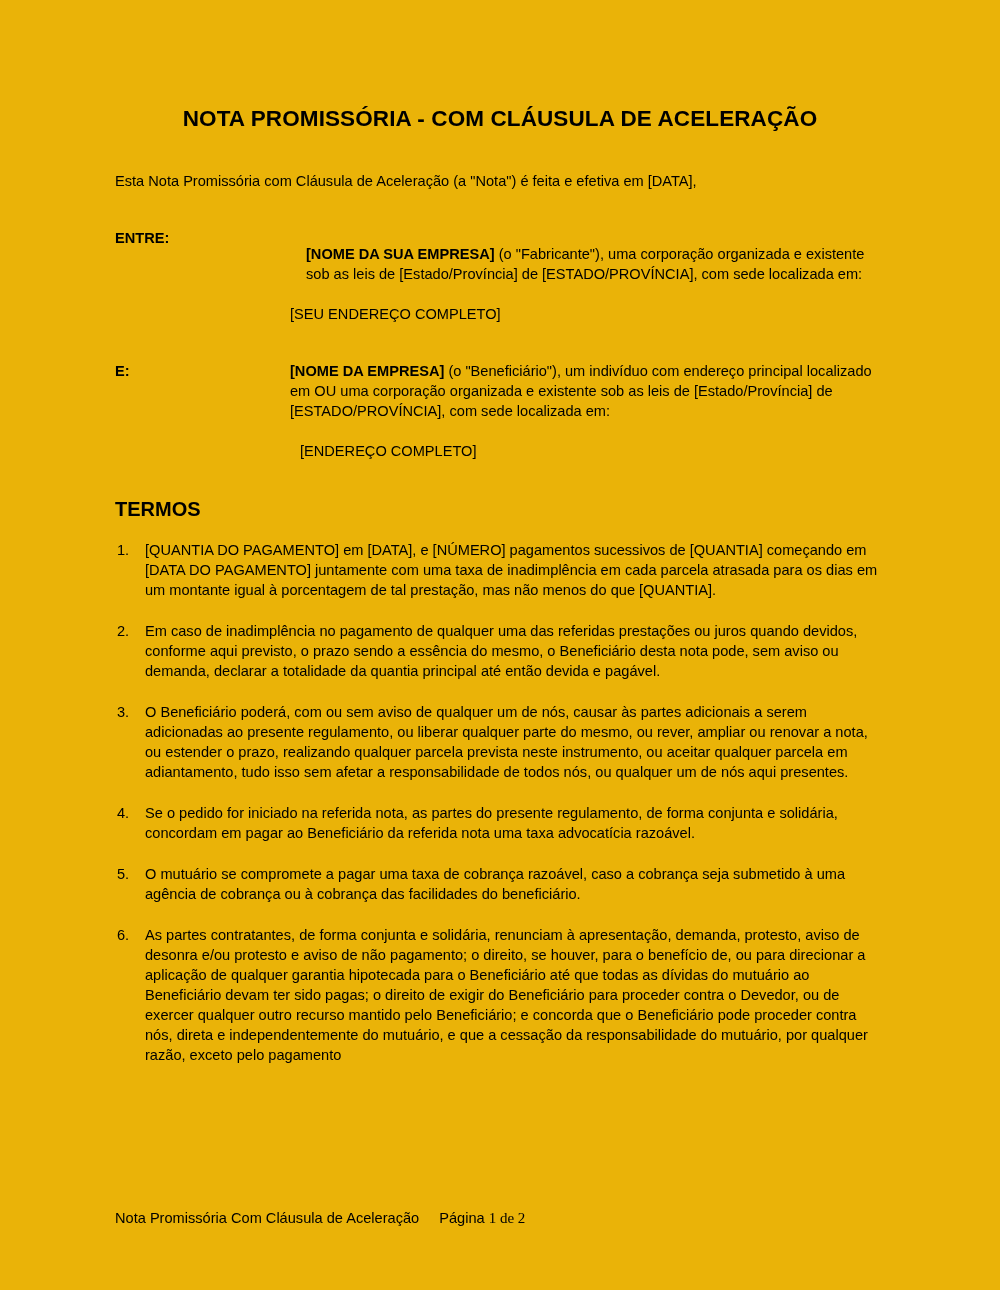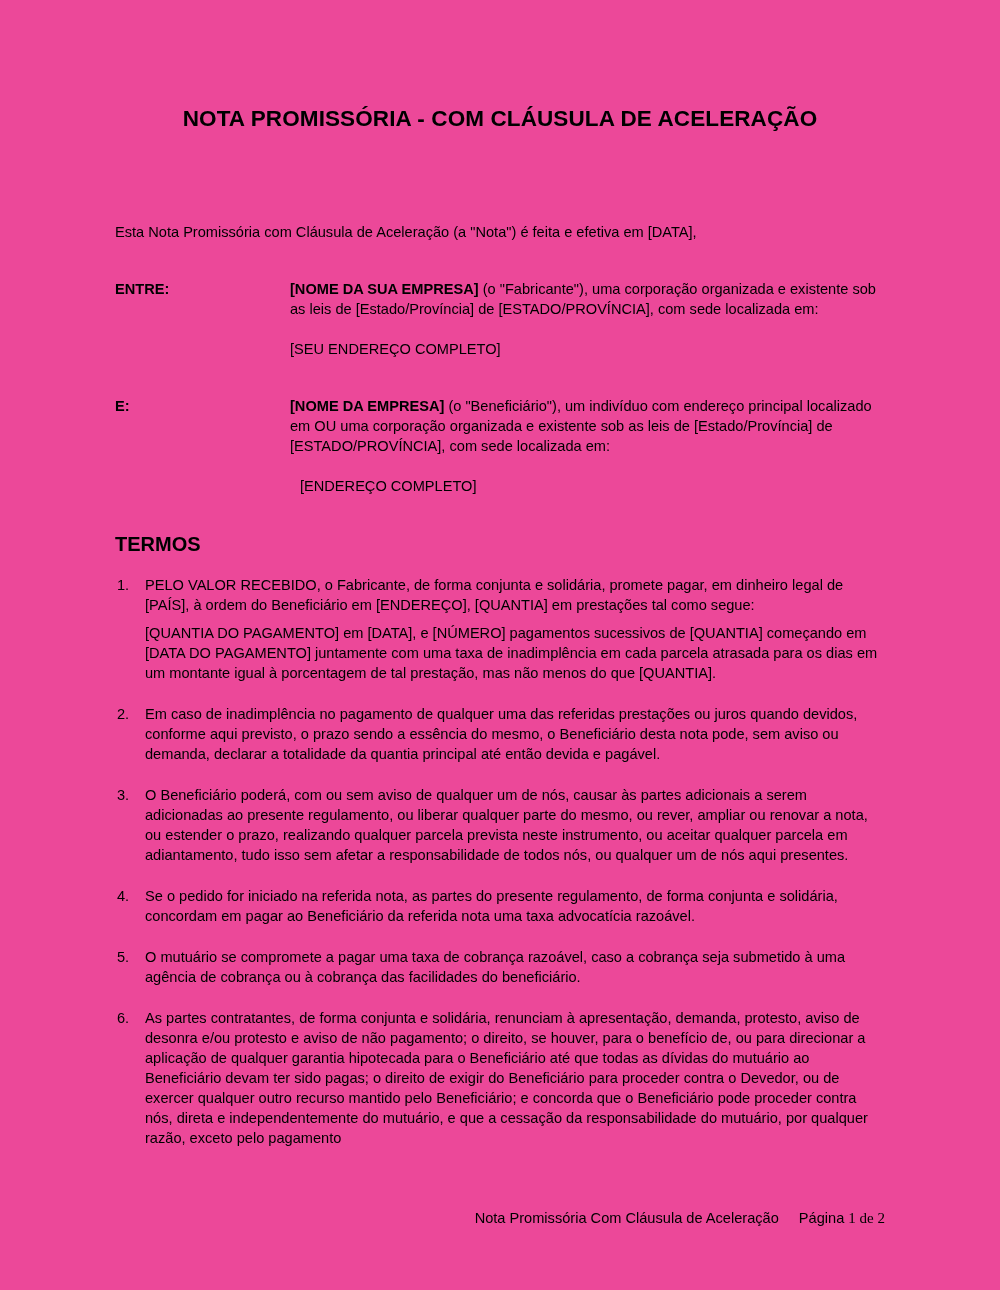--- a/index.html
+++ b/index.html
@@ -11,41 +11,41 @@
     width: 1000px;
     height: 1290px;
     font-family: "Liberation Sans", sans-serif;
     color: #000000;
     -webkit-font-smoothing: antialiased;
   }
   .page {
     position: relative;
     width: 1000px;
     height: 1290px;
-    background: #ec4899;
+    background: #eab308;
     box-sizing: border-box;
   }
   .content {
     position: absolute;
     left: 115px;
     top: 105px;
     width: 770px;
   }
   .doc-title {
     font-size: 22.5px;
     font-weight: bold;
     text-align: center;
     letter-spacing: 0.1px;
     margin: 0 0 0 0;
     line-height: 1.25;
   }
   .intro {
     font-size: 14.6px;
     line-height: 20px;
-    margin-top: 89px;
+    margin-top: 38px;
   }
   .party-block {
     display: flex;
     margin-top: 37px;
   }
   .party-label {
     width: 175px;
     flex: 0 0 175px;
     font-size: 14.6px;
     font-weight: bold;
@@ -95,21 +95,21 @@
   ol.terms > li p.sub {
     margin-top: 8px;
   }
 
   .footer {
     position: absolute;
     left: 115px;
     top: 1208px;
     width: 770px;
     display: flex;
-    justify-content: flex-end;
+    justify-content: flex-start;
     align-items: baseline;
     font-size: 14.6px;
     line-height: 20px;
   }
   .footer .page-num {
     font-family: "Liberation Sans", sans-serif;
     margin-left: 20px;
   }
   .footer .page-num .num {
     font-family: "Liberation Serif", serif;
@@ -123,21 +123,21 @@
 
   <div class="content">
 
     <h1 class="doc-title">NOTA PROMISSÓRIA - COM CLÁUSULA DE ACELERAÇÃO</h1>
 
     <p class="intro">Esta Nota Promissória com Cláusula de Aceleração (a "Nota") é feita e efetiva em [DATA],</p>
 
     <div class="party-block">
       <div class="party-label">ENTRE:</div>
       <div class="party-body">
-        <p style="margin:0;">
+        <p style="margin:16px;">
           <b class="strong">[NOME DA SUA EMPRESA]</b><span> (o "Fabricante"), uma corporação organizada e existente sob as leis de [Estado/Província] de [ESTADO/PROVÍNCIA], com sede localizada em:</span>
         </p>
         <p class="addr" style="margin:20px 0 0 0;">[SEU ENDEREÇO COMPLETO]</p>
       </div>
     </div>
 
     <div class="party-block">
       <div class="party-label">E:</div>
       <div class="party-body">
         <p style="margin:0;">
@@ -145,21 +145,20 @@
         </p>
         <p class="addr" style="margin:20px 0 0 10px;">[ENDEREÇO COMPLETO]</p>
       </div>
     </div>
 
     <div class="section-heading">TERMOS</div>
 
     <ol class="terms">
       <li>
         <span class="marker">1.</span>
-        <p>PELO VALOR RECEBIDO, o Fabricante, de forma conjunta e solidária, promete pagar, em dinheiro legal de [PAÍS], à ordem do Beneficiário em [ENDEREÇO], [QUANTIA] em prestações tal como segue:</p>
         <p class="sub">[QUANTIA DO PAGAMENTO] em [DATA], e [NÚMERO] pagamentos sucessivos de [QUANTIA] começando em [DATA DO PAGAMENTO] juntamente com uma taxa de inadimplência em cada parcela atrasada para os dias em um montante igual à porcentagem de tal prestação, mas não menos do que [QUANTIA].</p>
       </li>
       <li>
         <span class="marker">2.</span>
         <p>Em caso de inadimplência no pagamento de qualquer uma das referidas prestações ou juros quando devidos, conforme aqui previsto, o prazo sendo a essência do mesmo, o Beneficiário desta nota pode, sem aviso ou demanda, declarar a totalidade da quantia principal até então devida e pagável.</p>
       </li>
       <li>
         <span class="marker">3.</span>
         <p>O Beneficiário poderá, com ou sem aviso de qualquer um de nós, causar às partes adicionais a serem adicionadas ao presente regulamento, ou liberar qualquer parte do mesmo, ou rever, ampliar ou renovar a nota, ou estender o prazo, realizando qualquer parcela prevista neste instrumento, ou aceitar qualquer parcela em adiantamento, tudo isso sem afetar a responsabilidade de todos nós, ou qualquer um de nós aqui presentes.</p>
       </li>

